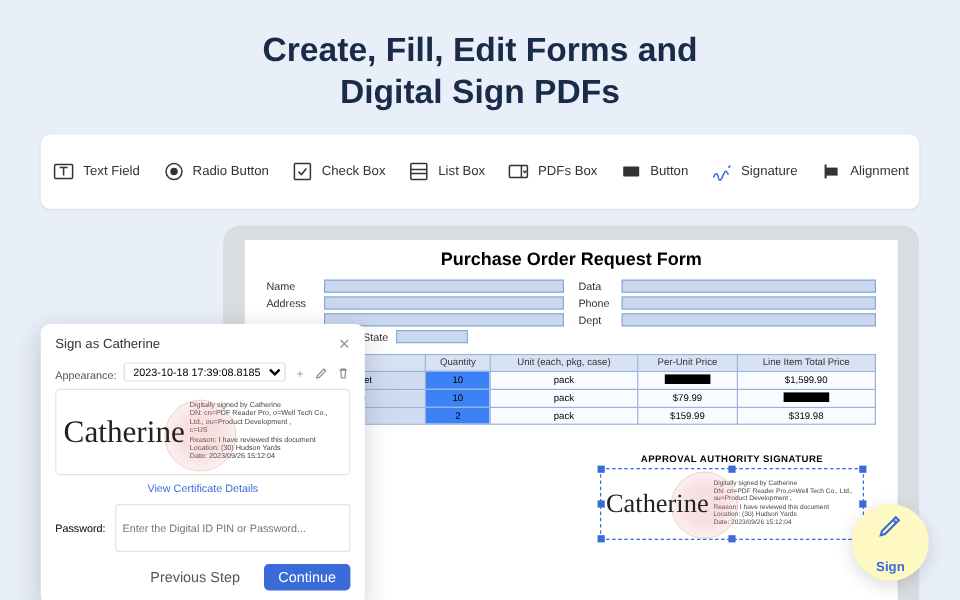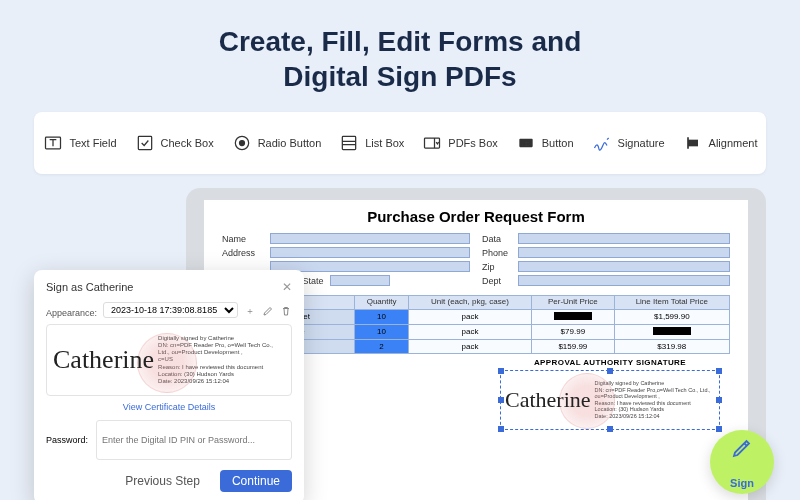--- a/index.html
+++ b/index.html
@@ -21,21 +21,21 @@
 .frow.short label{width:30px}
 .finput{flex:1;height:11px;background:#c9d7ef;border:1px solid #8fa8d4}
 .finput.narrow{width:60px;flex:none}
 table.po{width:100%;border-collapse:collapse;font-size:8px;margin-top:6px}
 table.po th,table.po td{border:1px solid #9cb3d9;padding:2px 3px;text-align:center}
 table.po th{background:#d7e2f4;font-weight:400;color:#333;line-height:1.1}
 table.po td{background:#f8fbff}
 table.po td.desc{text-align:left;background:#cfdcf0}
 table.po td.qty{background:#3b82f6}
 .redact{background:#000;display:inline-block;width:38px;height:8px}
-.approval{margin-top:4px;width:220px;margin-left:auto;margin-right:10px}
+.approval{margin-top:24px;width:220px;margin-left:auto;margin-right:10px}
 .approval-title{font-size:8px;font-weight:700;text-align:center;letter-spacing:.4px;margin-bottom:3px}
 .sig-box{border:1px dashed #3a6bd9;height:60px;position:relative;display:flex;align-items:center;padding:4px;background:#fff}
 .sig-box .handle{position:absolute;width:6px;height:6px;background:#3a6bd9}
 .sig-box .h-tl{top:-3px;left:-3px}.sig-box .h-tr{top:-3px;right:-3px}
 .sig-box .h-bl{bottom:-3px;left:-3px}.sig-box .h-br{bottom:-3px;right:-3px}
 .sig-box .h-tm{top:-3px;left:calc(50% - 3px)}.sig-box .h-bm{bottom:-3px;left:calc(50% - 3px)}
 .sig-box .h-ml{left:-3px;top:calc(50% - 3px)}.sig-box .h-mr{right:-3px;top:calc(50% - 3px)}
 .sig-script{font-family:"Brush Script MT",cursive;font-size:22px;color:#222;position:relative;z-index:2}
 .sig-meta{font-size:5.5px;line-height:1.2;color:#444;padding-left:4px}
 .stamp{position:absolute;width:56px;height:56px;border-radius:50%;background:radial-gradient(circle,#e48a8a44 40%,#e48a8a22 70%,transparent 72%);border:1px solid #e48a8a55;left:58px;top:2px;z-index:1}
@@ -50,21 +50,21 @@
 .preview .sig-script{font-size:26px}
 .preview .stamp{left:90px;top:8px;width:60px;height:60px}
 .preview .sig-meta{font-size:6px}
 .link{color:#3a6bd9;font-size:9px;text-align:center;display:block;margin-bottom:8px;cursor:pointer}
 .pw-row{display:flex;align-items:center;gap:8px;font-size:9px;margin-bottom:10px}
 .pw-row input{flex:1;border:1px solid #e3e3e3;border-radius:3px;padding:14px 5px;font-size:9px}
 .dlg-actions{display:flex;justify-content:flex-end;gap:8px}
 .btn{font-size:12px;padding:4px 12px;border-radius:4px;border:none;cursor:pointer}
 .btn.secondary{background:transparent;color:#555}
 .btn.primary{background:#3a6bd9;color:#fff}
-.fab{position:absolute;right:26px;bottom:6px;width:64px;height:64px;border-radius:50%;background:#bef264;box-shadow:0 4px 14px rgba(0,0,0,.15);display:flex;flex-direction:column;align-items:center;justify-content:center;gap:17px;cursor:pointer;z-index:6}
+.fab{position:absolute;right:26px;bottom:16px;width:64px;height:64px;border-radius:50%;background:#fef9c3;box-shadow:0 4px 14px rgba(0,0,0,.15);display:flex;flex-direction:column;align-items:center;justify-content:center;gap:17px;cursor:pointer;z-index:6}
 .fab svg{width:24px;height:24px;stroke:#3a6bd9;fill:none;stroke-width:1.8}
 .fab span{font-size:11px;font-weight:600;color:#3a6bd9}
 </style>
 </head>
 <body>
 
 <div class="hero-title">
   <span>Create, Fill, Edit Forms and</span><br><span>Digital Sign PDFs</span>
 </div>
 
@@ -74,34 +74,34 @@
         <svg viewBox="0 0 24 24">
           <rect x="3" y="5" width="18" height="14" rx="1"></rect>
           <path d="M8 8h8M12 8v8"></path>
         </svg>
       </div>
     <span>Text Field</span>
   </div>
   <div class="tool">
     <div class="ic">
         <svg viewBox="0 0 24 24">
+          <circle cx="12" cy="12" r="8"></circle>
+          <circle cx="12" cy="12" r="3" fill="#333"></circle>
+        </svg>
+      </div>
+    <span>Radio Button</span>
+  </div>
+  <div class="tool">
+    <div class="ic">
+        <svg viewBox="0 0 24 24">
           <rect x="4" y="4" width="16" height="16" rx="1"></rect>
           <path d="M8 12l3 3 5-6"></path>
         </svg>
       </div>
     <span>Check Box</span>
-  </div>
-  <div class="tool">
-    <div class="ic">
-        <svg viewBox="0 0 24 24">
-          <circle cx="12" cy="12" r="8"></circle>
-          <circle cx="12" cy="12" r="3" fill="#333"></circle>
-        </svg>
-      </div>
-    <span>Radio Button</span>
   </div>
   <div class="tool">
     <div class="ic">
         <svg viewBox="0 0 24 24">
           <rect x="4" y="4" width="16" height="16" rx="1"></rect>
           <path d="M4 10h16M4 14h16"></path>
         </svg>
       </div>
     <span>List Box</span>
   </div>
@@ -166,24 +166,20 @@
               <div class="finput narrow"></div>
             </div>
         </div>
         <div class="fcol">
           <div class="frow short">
               <label>Data</label>
               <div class="finput"></div>
             </div>
           <div class="frow short">
               <label>Phone</label>
-              <div class="finput"></div>
-            </div>
-          <div class="frow short">
-              <label>Zip</label>
               <div class="finput"></div>
             </div>
           <div class="frow short">
               <label>Dept</label>
               <div class="finput"></div>
             </div>
         </div>
       </div>
       <table class="po">
         <thead>

